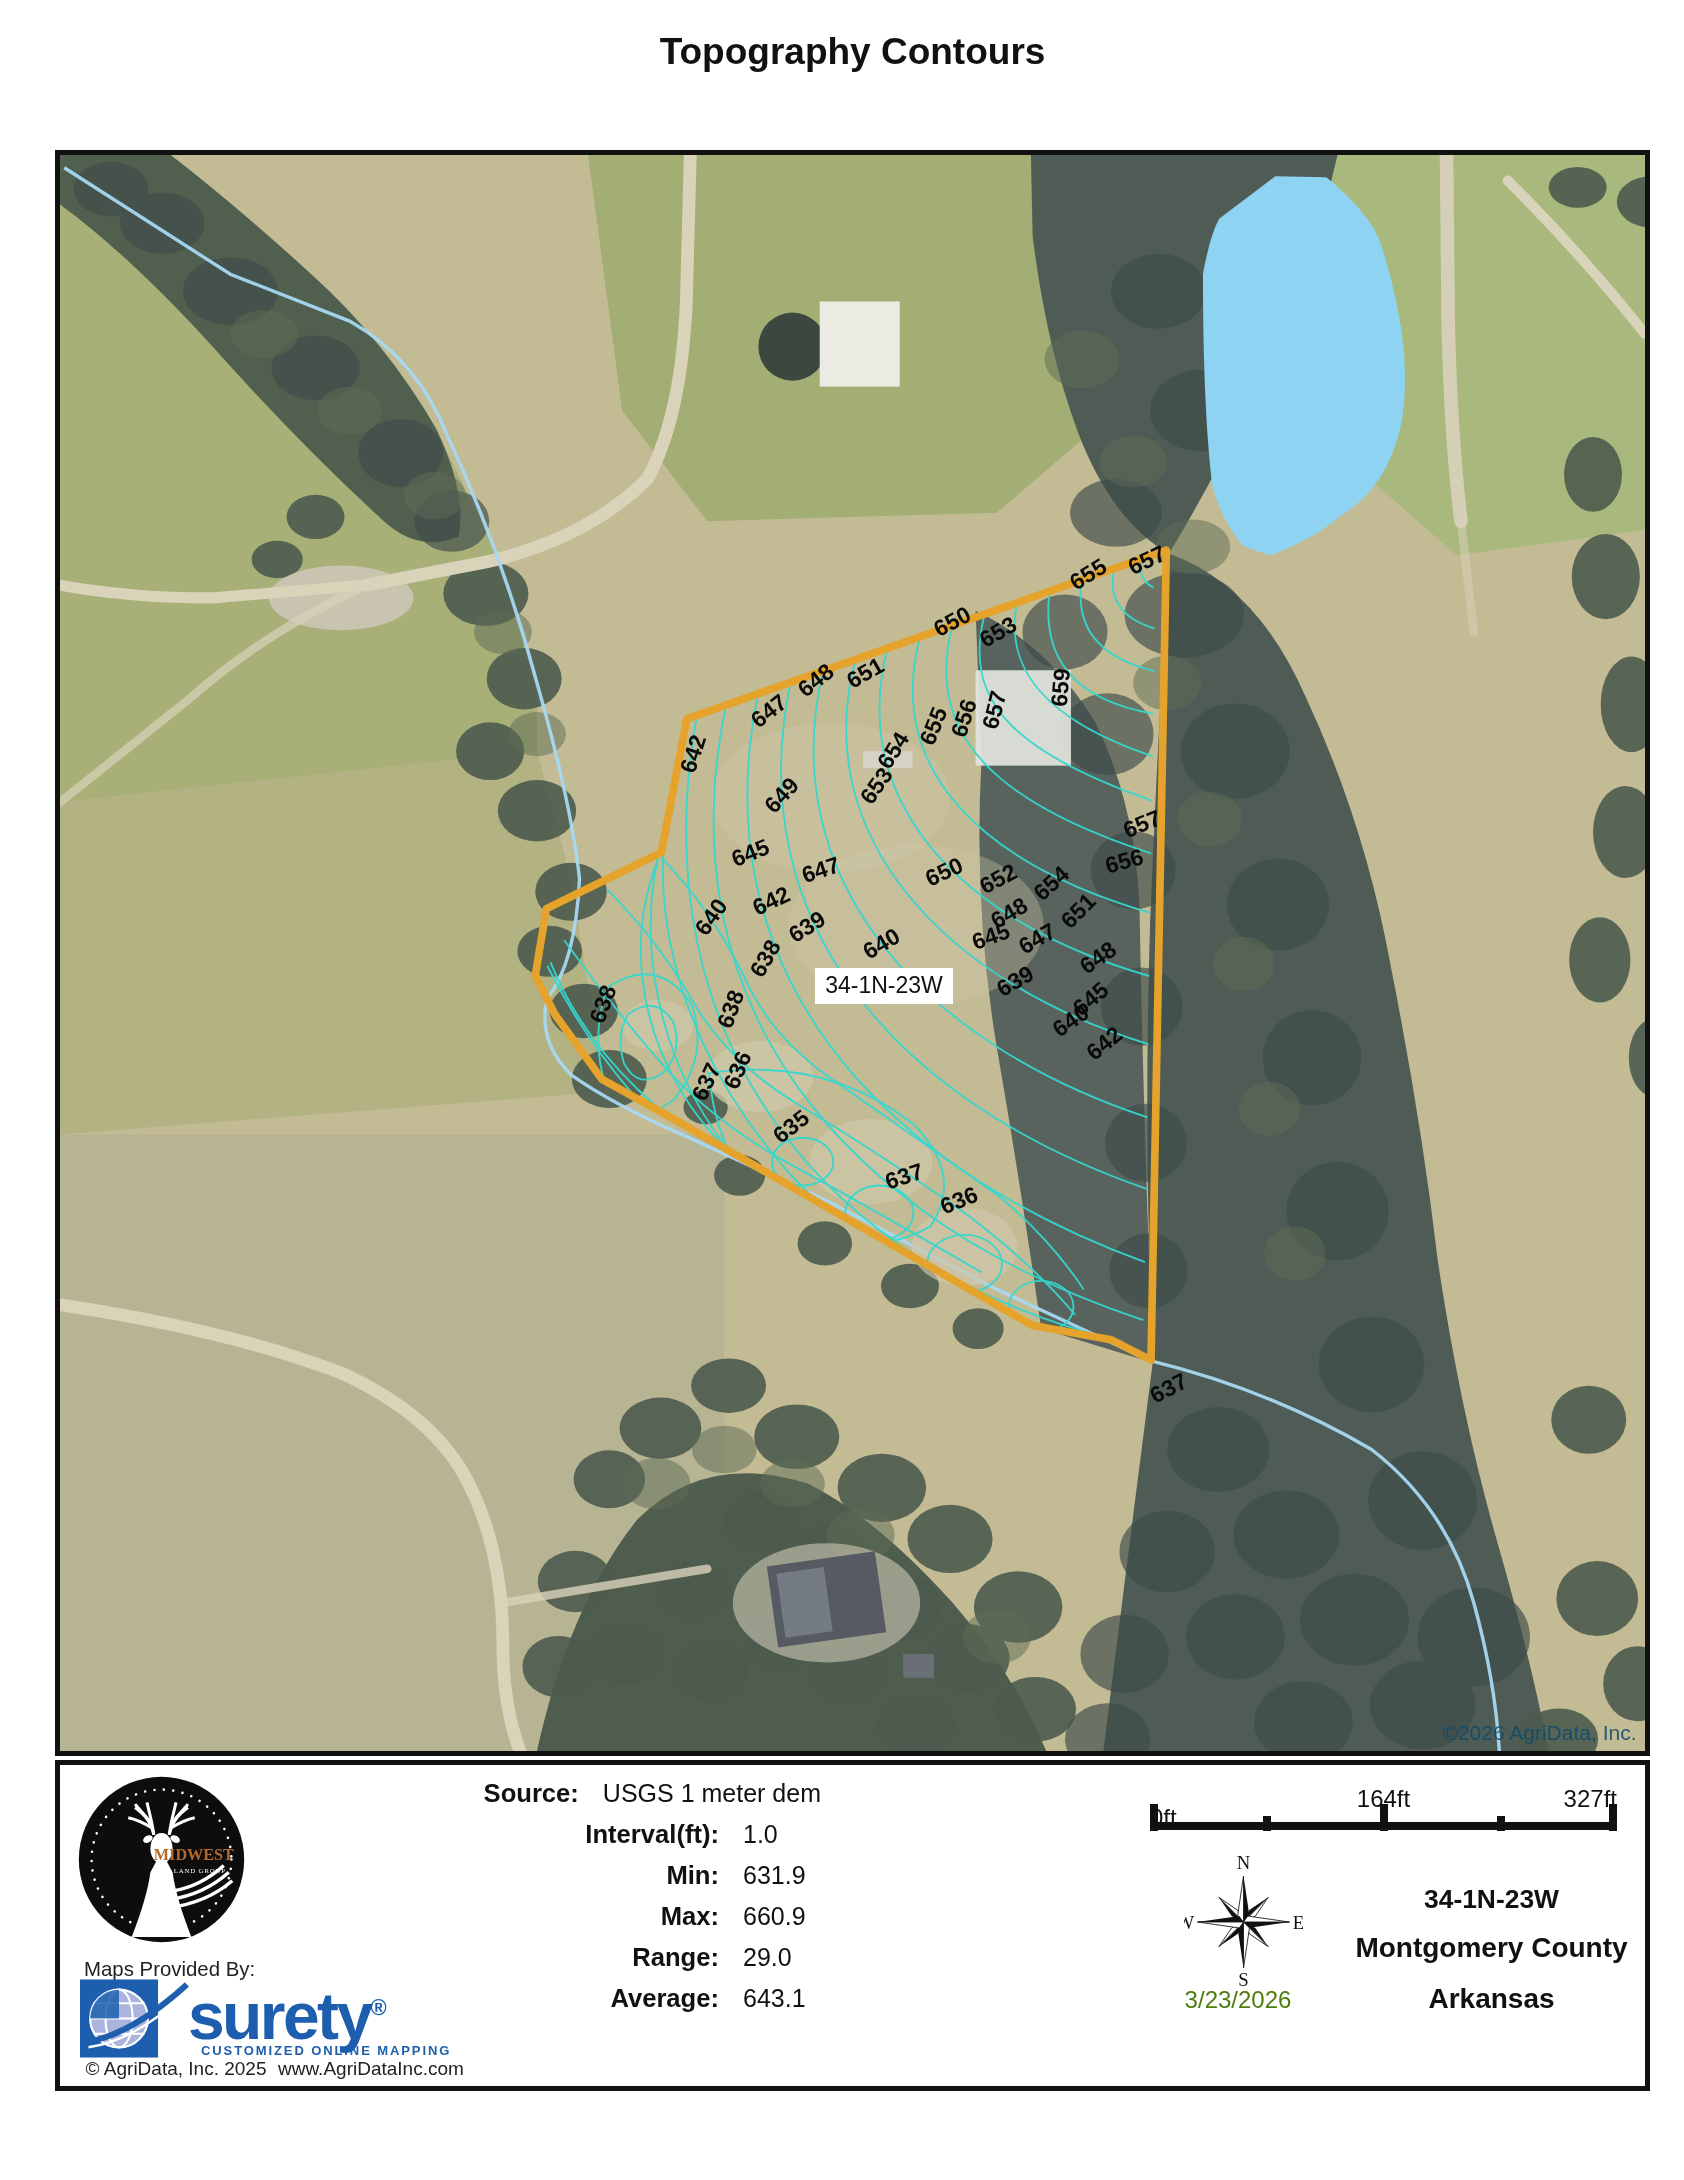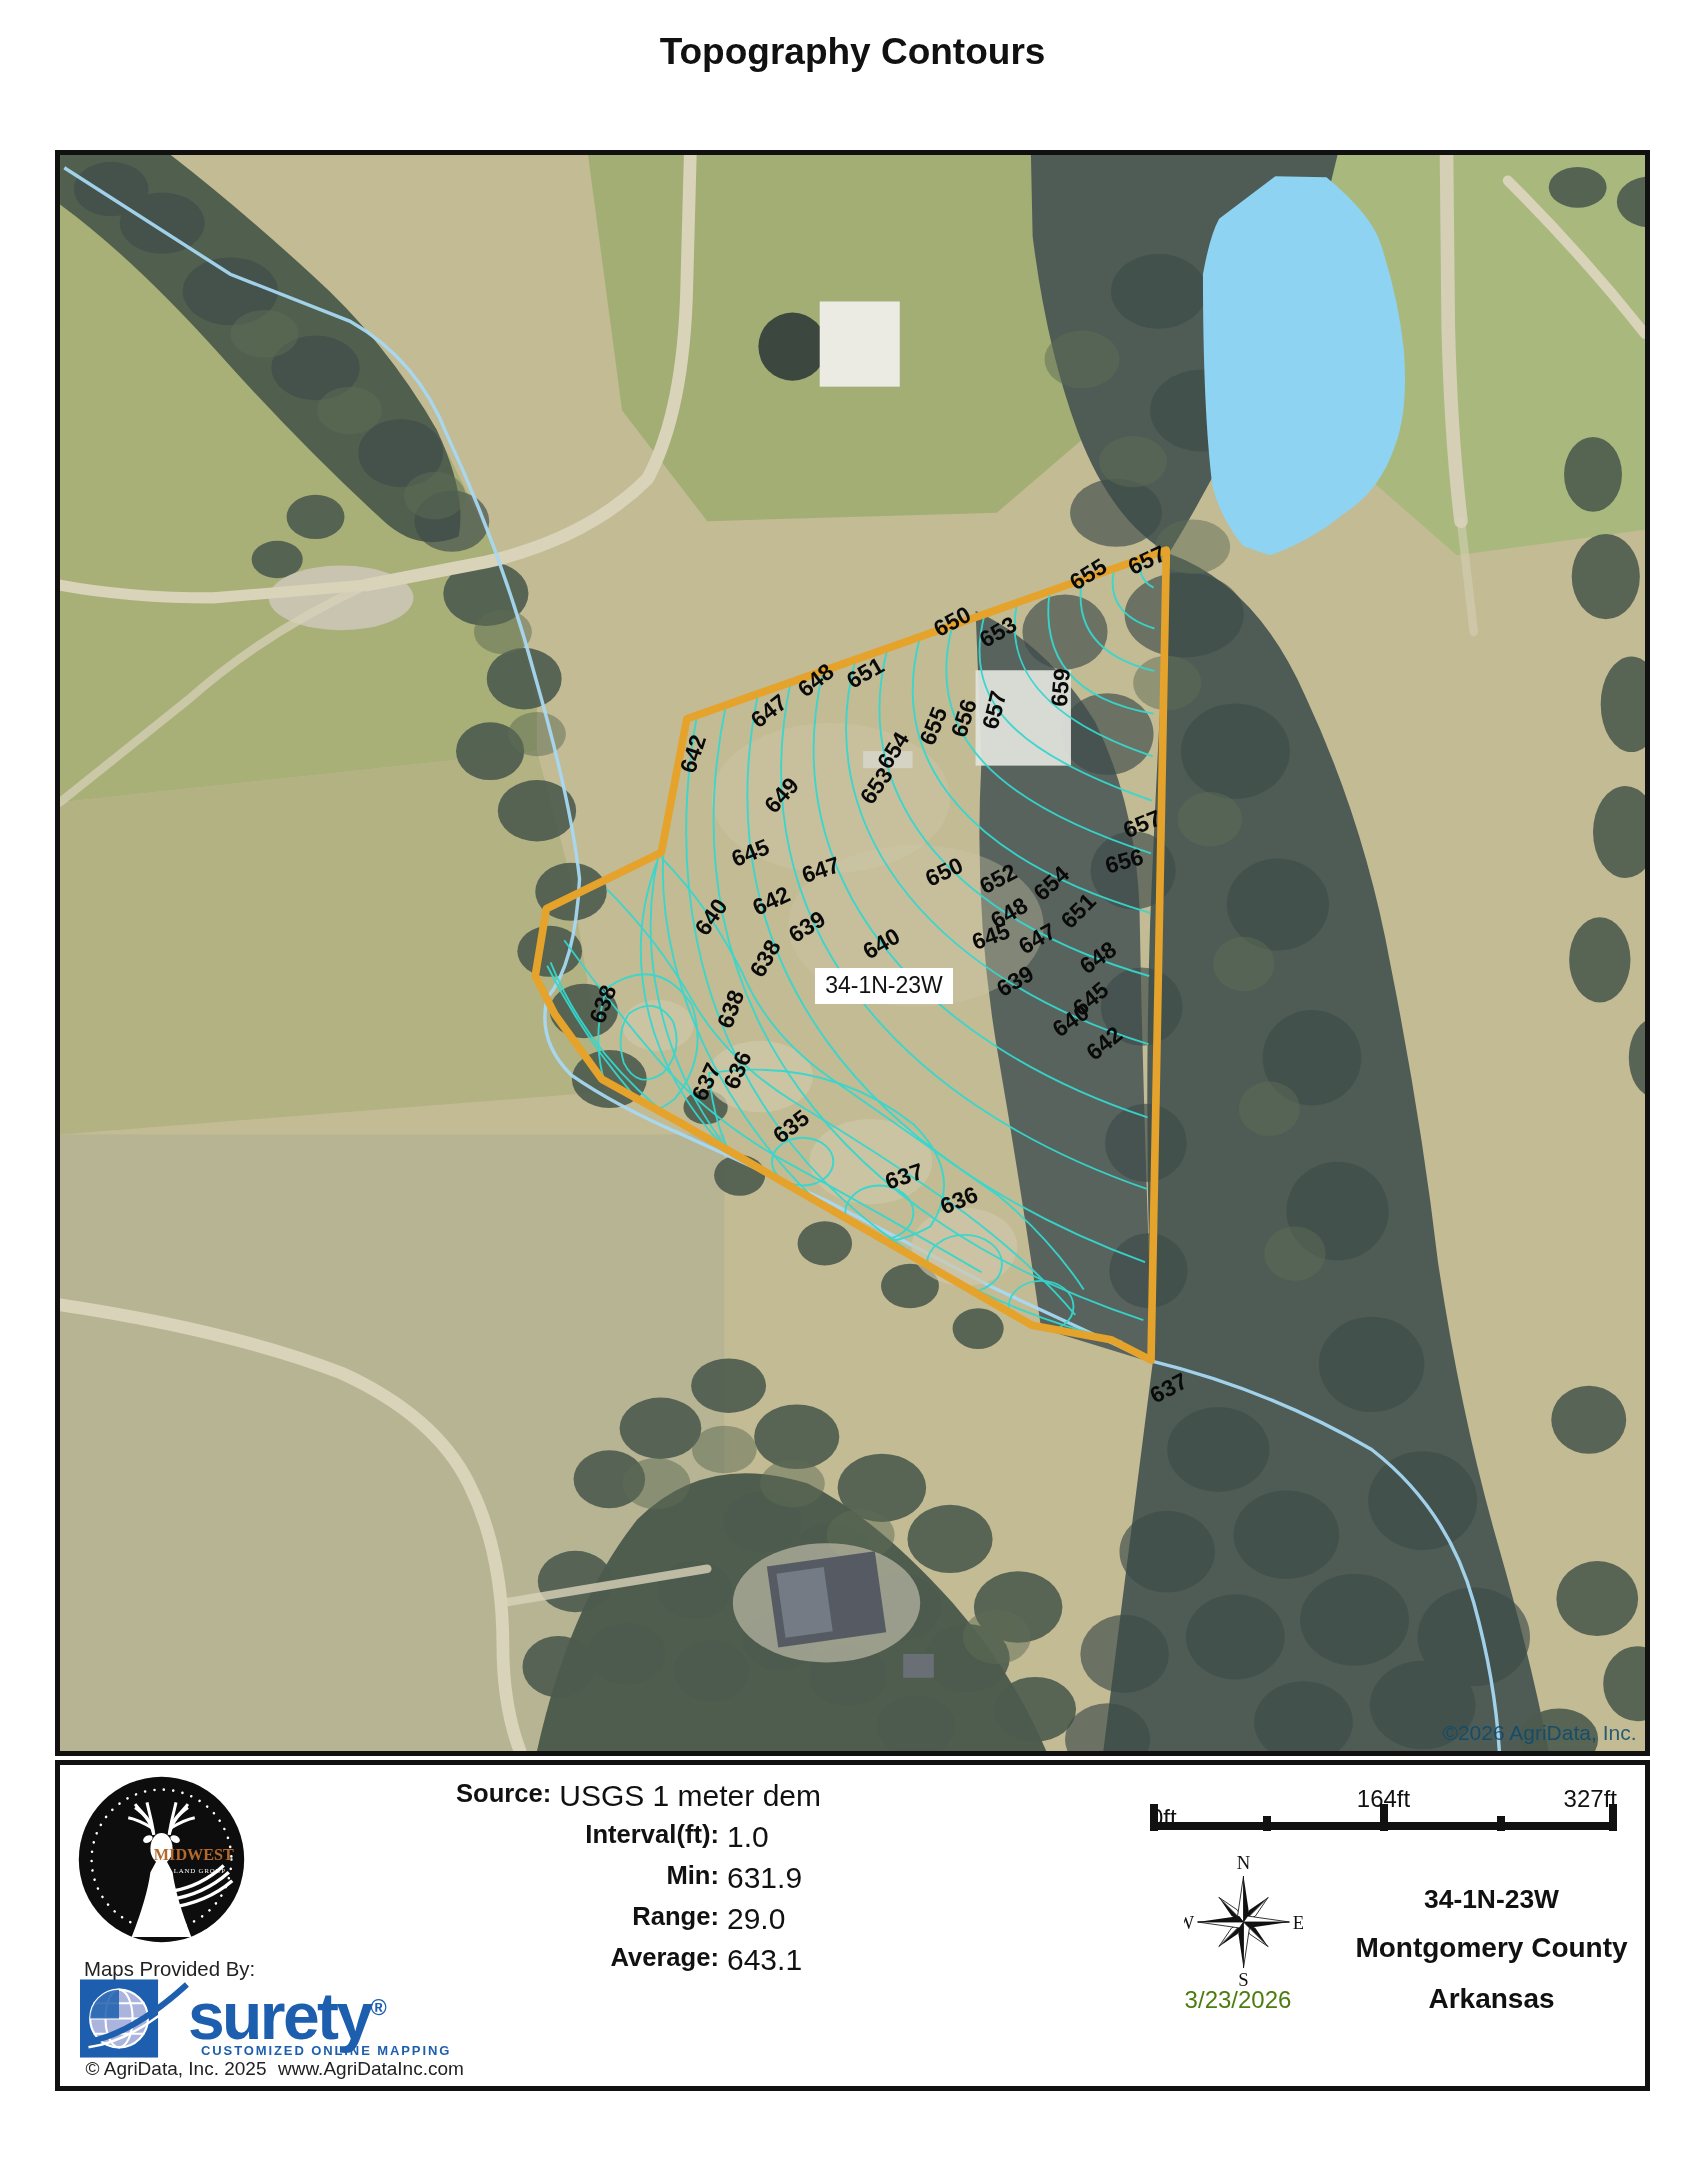--- a/index.html
+++ b/index.html
@@ -17,21 +17,21 @@
   .provided{position:absolute;left:24px;top:193px;font-size:20.4px;color:#222;}
   .surety-globe{position:absolute;left:20.4px;top:211px;width:112px;height:85px;}
   .surety-word{position:absolute;left:128px;top:210px;font-size:66px;font-weight:bold;color:#1d5fae;letter-spacing:-2.6px;line-height:66px;}
   .surety-reg{font-size:22px;vertical-align:24px;letter-spacing:0;}
   .surety-tag{position:absolute;left:141px;top:278px;font-size:13px;font-weight:bold;color:#1d5fae;letter-spacing:1.9px;}
   .agri-copy{position:absolute;left:25.6px;top:293px;font-size:19px;color:#222;}
   .agri-url{position:absolute;left:218px;top:293px;font-size:19px;color:#222;}
   .stats{position:absolute;left:233px;top:13.6px;width:528px;}
   .srow{display:flex;height:41px;align-items:flex-start;}
   .srow .sl{width:426px;text-align:right;font-weight:bold;font-size:25.6px;color:#111;}
-  .srow .sv{margin-left:8px;font-size:30px;color:#111;white-space:nowrap;}
+  .srow .sv{margin-left:24px;font-size:25px;color:#111;white-space:nowrap;}
   .scalebar{position:absolute;left:1090px;top:20.4px;width:467px;height:65px;}
   .sb-lab{position:absolute;top:0;font-size:24px;color:#111;}
   .sb-bar{position:absolute;left:0;top:37px;width:467px;height:7.7px;background:#111;}
   .tick{position:absolute;width:7.7px;background:#111;}
   .compass{position:absolute;left:1124px;top:89px;width:119px;height:136px;}
   .cletter{font-family:"Liberation Serif",serif;font-size:22px;fill:#111;}
   .date{position:absolute;left:1093px;top:221px;width:170px;text-align:center;font-size:24px;color:#4d7c0f;}
   .loc{position:absolute;left:1261px;top:119px;width:341px;text-align:center;color:#111;}
   .loc .l1{font-size:26.4px;font-weight:bold;margin-bottom:17px;}
   .loc .l2{font-size:28px;font-weight:bold;margin-bottom:19px;}
@@ -360,20 +360,24 @@
         </div>
         <div class="srow">
           <span class="sl">Interval(ft):</span>
           <span class="sv">1.0</span>
         </div>
         <div class="srow">
           <span class="sl">Min:</span>
           <span class="sv">631.9</span>
         </div>
         <div class="srow">
+          <span class="sl">Max:</span>
+          <span class="sv">660.9</span>
+        </div>
+        <div class="srow">
           <span class="sl">Range:</span>
           <span class="sv">29.0</span>
         </div>
         <div class="srow">
           <span class="sl">Average:</span>
           <span class="sv">643.1</span>
         </div>
       </div>
 
     <div class="scalebar">

